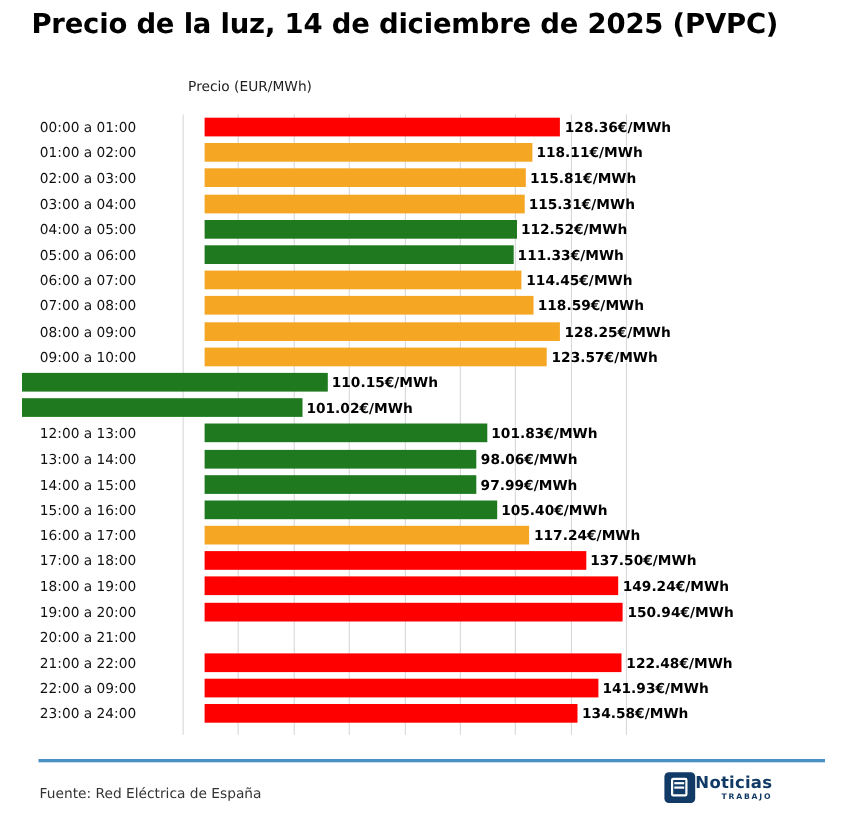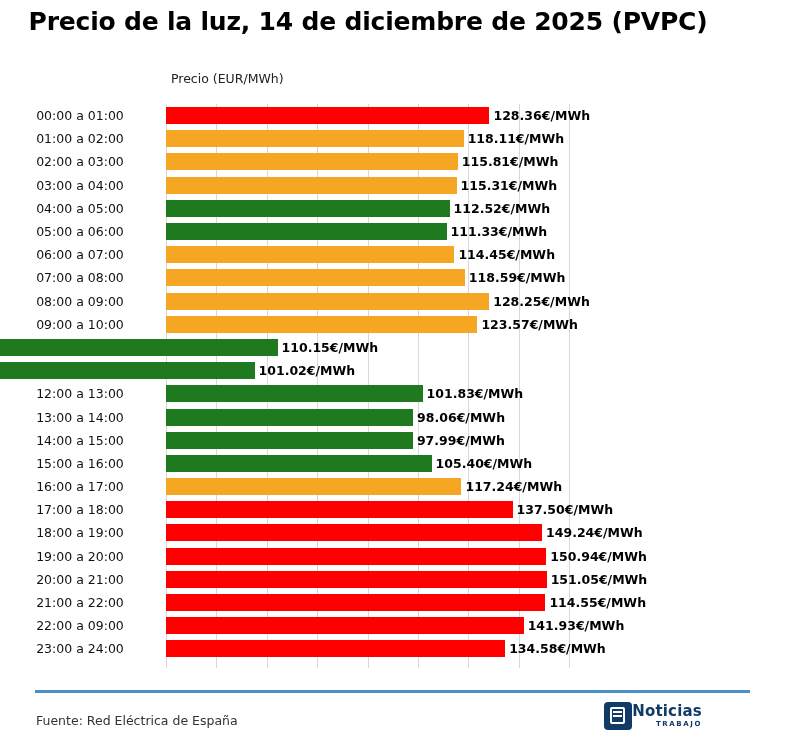--- a/index.html
+++ b/index.html
@@ -57,20 +57,21 @@
     font-size: 12.5px;
     color: #111;
     white-space: nowrap;
   }
   .bar-wrap {
     position: relative;
     flex: 1;
     height: 100%;
     display: flex;
     align-items: center;
+    padding-left: 20px;
   }
   .bar {
     height: 17px;
     border-radius: 0;
   }
   .bar-value {
     font-size: 12.5px;
     font-weight: bold;
     color: #000;
     margin-left: 4px;
@@ -311,30 +312,26 @@
       </div>
       <div class="row">
         <div class="cat-label">19:00 a 20:00</div>
         <div class="bar-wrap">
           <div class="bar" style="width: 380.369px; background: rgb(254, 0, 0);"></div>
           <div class="bar-value">150.94€/MWh</div>
         </div>
       </div>
       <div class="row">
         <div class="cat-label">20:00 a 21:00</div>
-        <div class="bar-wrap">
-          <div class="bar" style="width: 380.646px; background: rgb(254, 0, 0);"></div>
-          <div class="bar-value">151.05€/MWh</div>
-        </div>
       </div>
       <div class="row">
         <div class="cat-label">21:00 a 22:00</div>
         <div class="bar-wrap">
           <div class="bar" style="width: 379.411px; background: rgb(254, 0, 0);"></div>
-          <div class="bar-value">114.55€/MWh</div>
+          <div class="bar-value">122.48€/MWh</div>
         </div>
       </div>
       <div class="row">
         <div class="cat-label">22:00 a 09:00</div>
         <div class="bar-wrap">
           <div class="bar" style="width: 357.664px; background: rgb(254, 0, 0);"></div>
           <div class="bar-value">141.93€/MWh</div>
         </div>
       </div>
       <div class="row">

